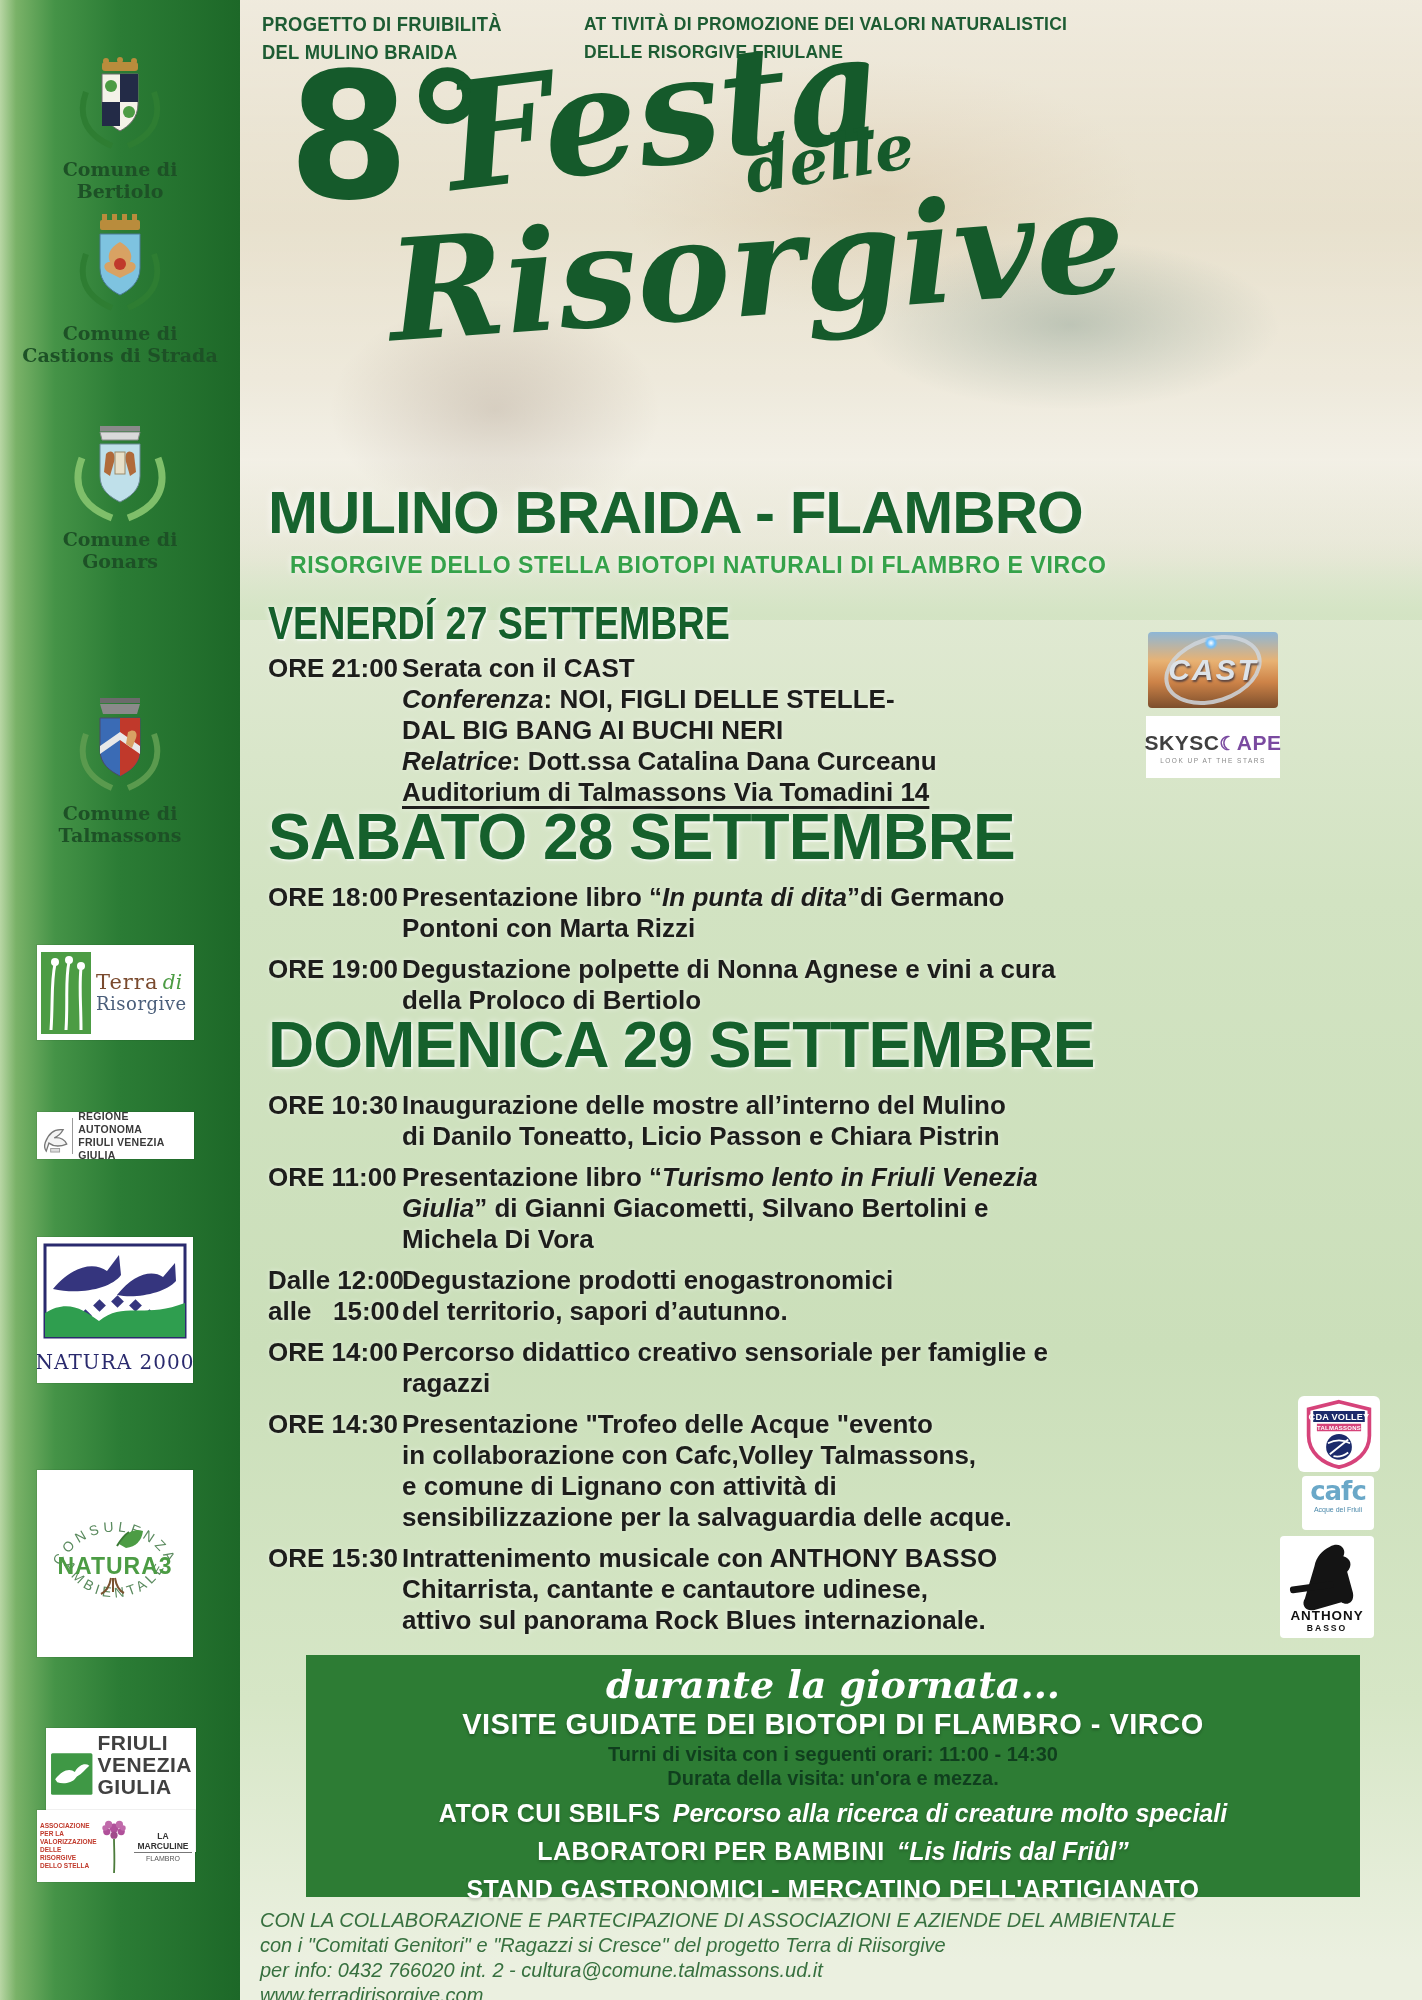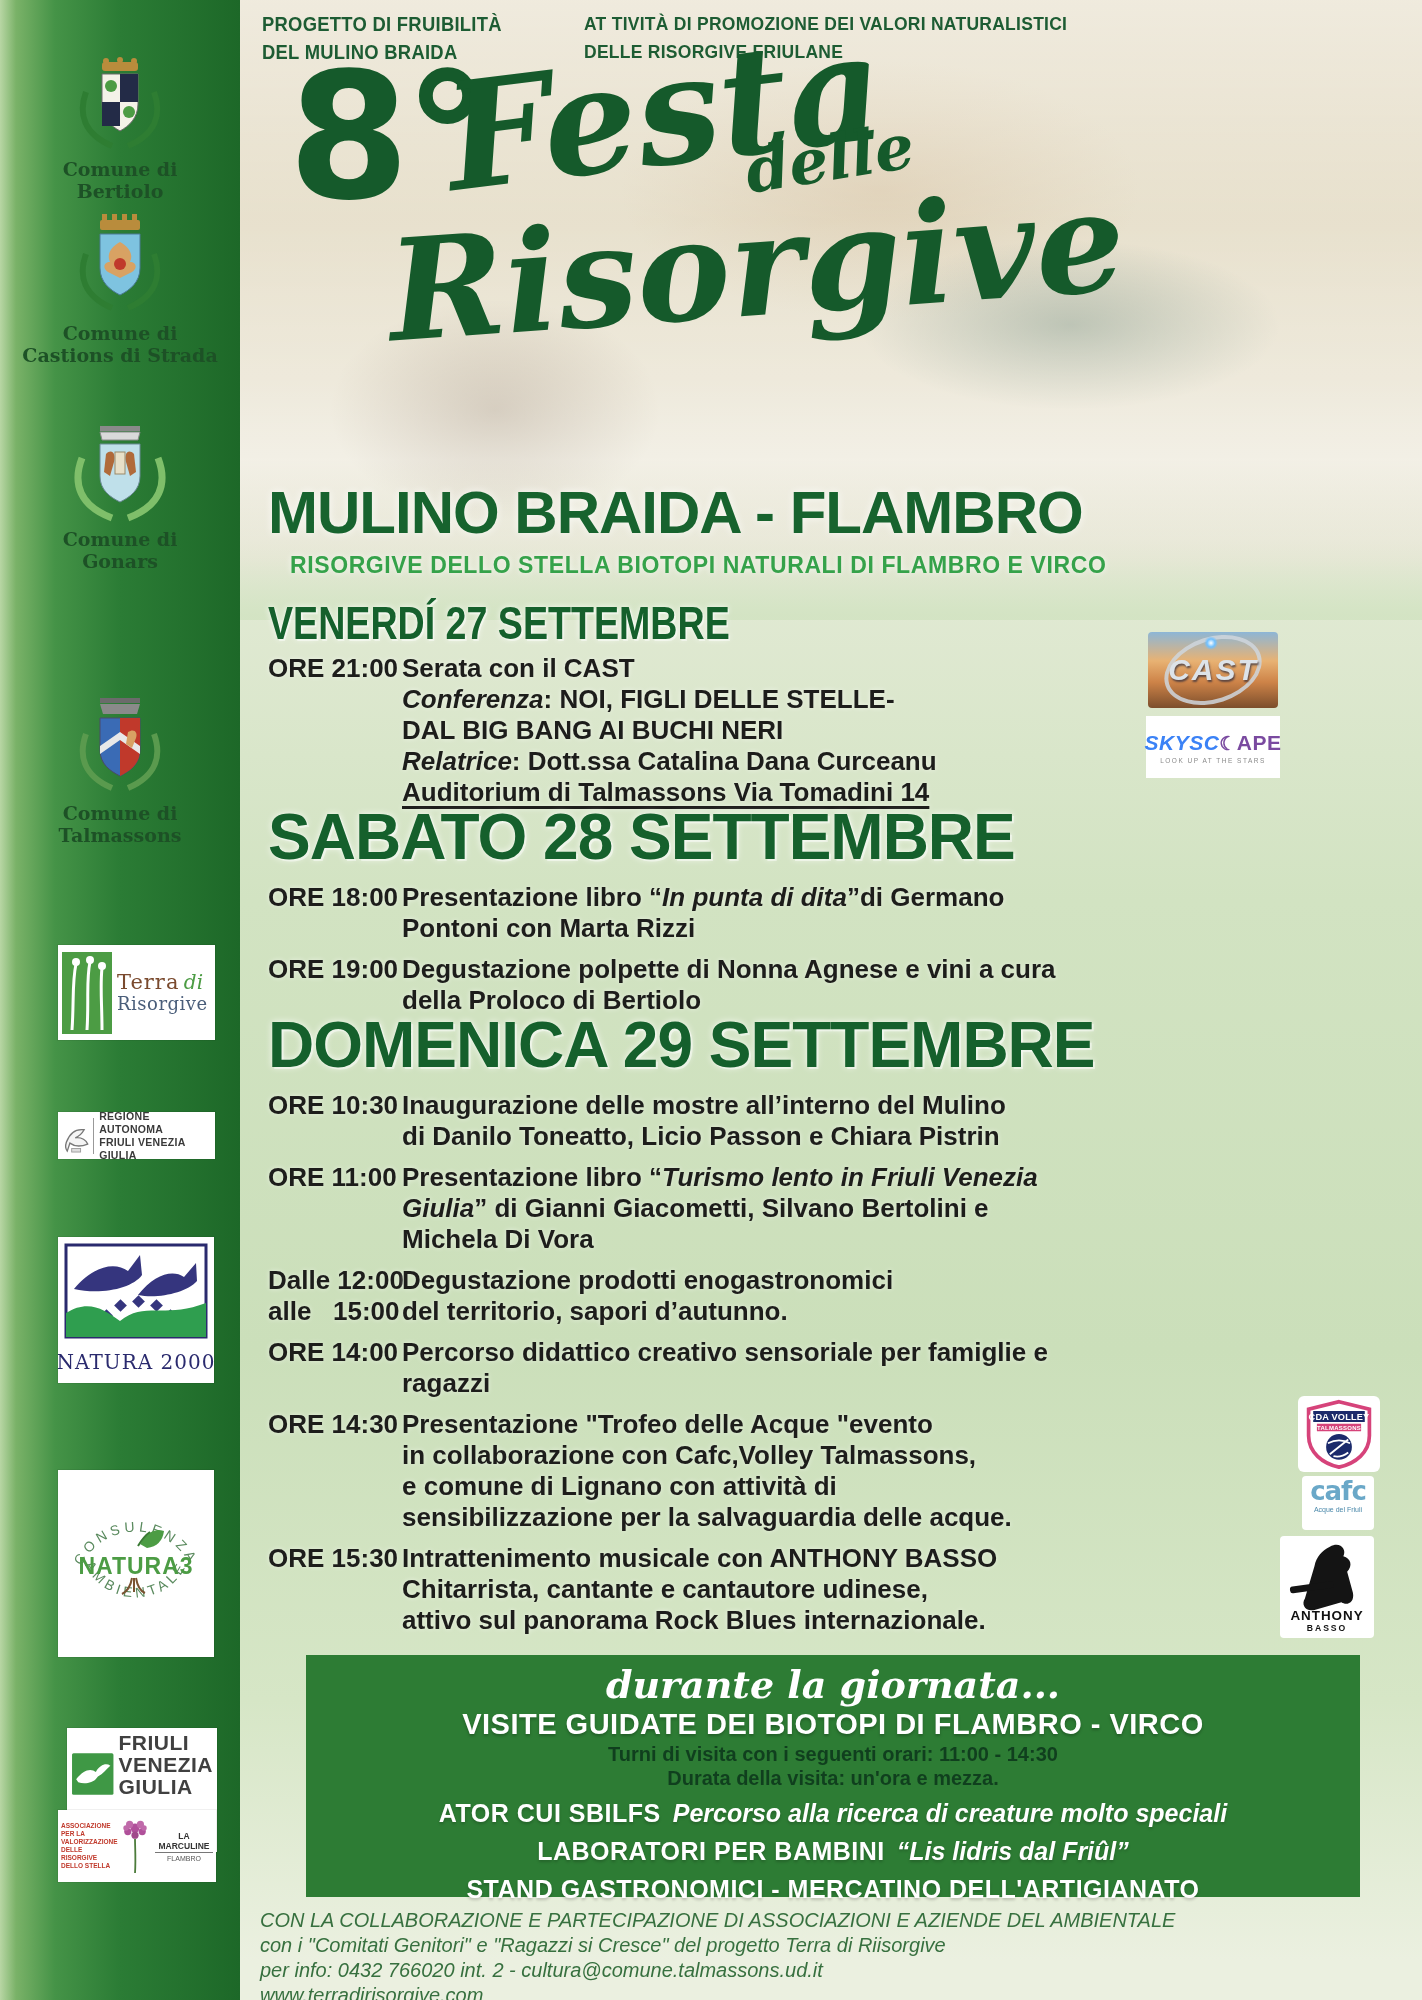--- a/index.html
+++ b/index.html
@@ -6,21 +6,21 @@
   .poster{position:relative;width:1422px;height:2000px;overflow:hidden;
     font-family:"Liberation Sans",sans-serif;background:#e6eedb;}
 
   
   .sidebar{position:absolute;left:0;top:0;width:240px;height:2000px;
     background:linear-gradient(90deg,#b8d6a4 0px,#7ab268 16px,#459347 55px,#2b7c35 120px,#1d6828 240px);}
   .comune{position:absolute;width:240px;text-align:center;color:#1d5126;
     font-family:"DejaVu Serif",serif;font-weight:bold;font-size:19px;line-height:22px;}
   .comune svg{display:block;margin:0 auto 6px auto;}
   .c1{top:56px}.c2{top:212px}.c3{top:424px}.c4{top:696px}
-  .lbox{position:absolute;background:#fff;box-shadow:0 0 0 1px rgba(0,0,0,.06);margin-left:21px;}
+  .lbox{position:absolute;background:#fff;box-shadow:0 0 0 1px rgba(0,0,0,.06);}
   .terra{left:37px;top:945px;width:157px;height:95px;display:flex;align-items:center;padding:4px;box-sizing:border-box;}
   .terra-text{margin-left:5px;line-height:20px;}
   .terra-t1{font-family:"DejaVu Serif",serif;color:#7a4a2e;font-size:21px;letter-spacing:1px;}
   .terra-t2{font-family:"DejaVu Serif",serif;font-style:italic;color:#4c9c44;font-size:20px;}
   .terra-t3{font-family:"DejaVu Serif",serif;color:#4a5e7a;font-size:18px;letter-spacing:.5px;display:block;}
   .regione{left:37px;top:1112px;width:157px;height:47px;display:flex;align-items:center;padding:3px;box-sizing:border-box;}
   .reg-div{width:1px;height:36px;background:#999;margin:0 5px 0 2px;}
   .reg-text{font-size:10.5px;font-weight:bold;color:#3a3a3a;line-height:13px;letter-spacing:.3px;}
   .n2000{left:37px;top:1237px;width:156px;height:146px;}
   .n3{left:37px;top:1470px;width:156px;height:187px;}
@@ -83,21 +83,21 @@
     background:linear-gradient(180deg,#8db6d6 0%,#e8b273 38%,#cd8348 66%,#7c4e2c 100%);
     display:flex;align-items:center;justify-content:center;}
   .cast-ring{position:absolute;width:92px;height:58px;border:4px solid #cfd6dd;border-radius:50%;transform:rotate(-18deg);opacity:.85;}
   .cast-text{position:relative;font-style:italic;font-weight:bold;font-size:30px;color:#dde3e9;
     text-shadow:1px 2px 2px rgba(40,40,60,.7);letter-spacing:2px;}
   .cast-star{position:absolute;left:56px;top:4px;width:14px;height:14px;border-radius:50%;
     background:radial-gradient(circle,#fff, #6fc0ff 40%, rgba(110,190,255,0) 70%);}
   .skyscape{left:906px;top:716px;width:134px;height:62px;background:#fff;display:flex;flex-direction:column;
     align-items:center;justify-content:center;}
   .sky-main{font-weight:900;font-size:21px;letter-spacing:.5px;}
-  .sky-p1{color:#3b82f6;font-style:italic;}.sky-moon{color:#7a4aa0;font-size:19px;}.sky-p2{color:#7a4aa0;}
+  .sky-p1{color:#404040;}.sky-moon{color:#7a4aa0;font-size:19px;}.sky-p2{color:#7a4aa0;}
   .sky-tag{font-size:6.5px;letter-spacing:1.5px;color:#8a8a8a;margin-top:2px;}
   .volley{left:1058px;top:1396px;width:82px;height:76px;background:#fff;border-radius:6px;display:flex;align-items:center;justify-content:center;}
   .cafc{left:1062px;top:1476px;width:72px;height:54px;background:#fff;border-radius:4px;text-align:center;padding-top:2px;box-sizing:border-box;}
   .cafc-text{font-family:"DejaVu Sans",sans-serif;font-weight:bold;font-size:26px;color:#6aa8c8;line-height:26px;letter-spacing:-1px;}
   .cafc-tag{font-size:7px;color:#4a88aa;margin-top:2px;}
   .anthony{left:1040px;top:1536px;width:94px;height:102px;background:#fff;border-radius:4px;display:flex;align-items:center;justify-content:center;}
 
   
   .during{position:absolute;left:66px;top:1655px;width:1054px;height:242px;background:#2d7c34;
     display:flex;flex-direction:column;align-items:center;padding-top:8px;box-sizing:border-box;color:#fff;}

